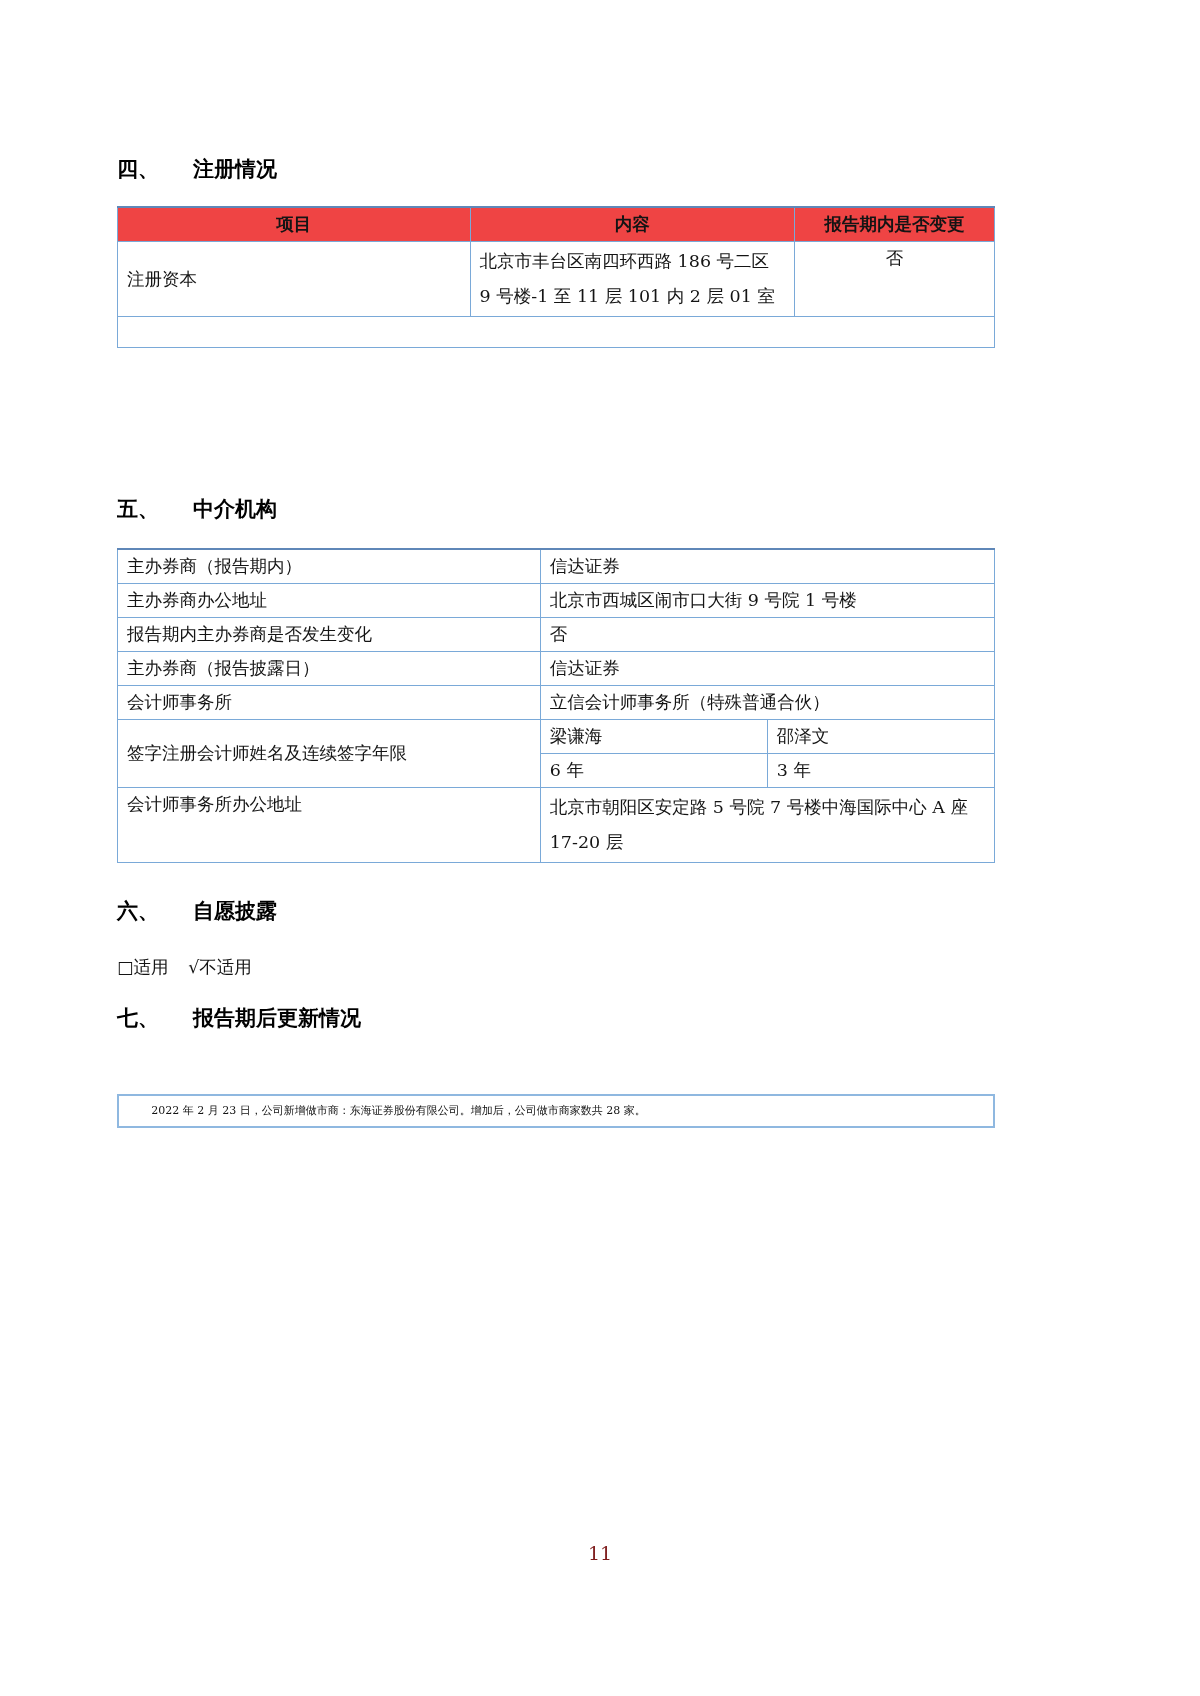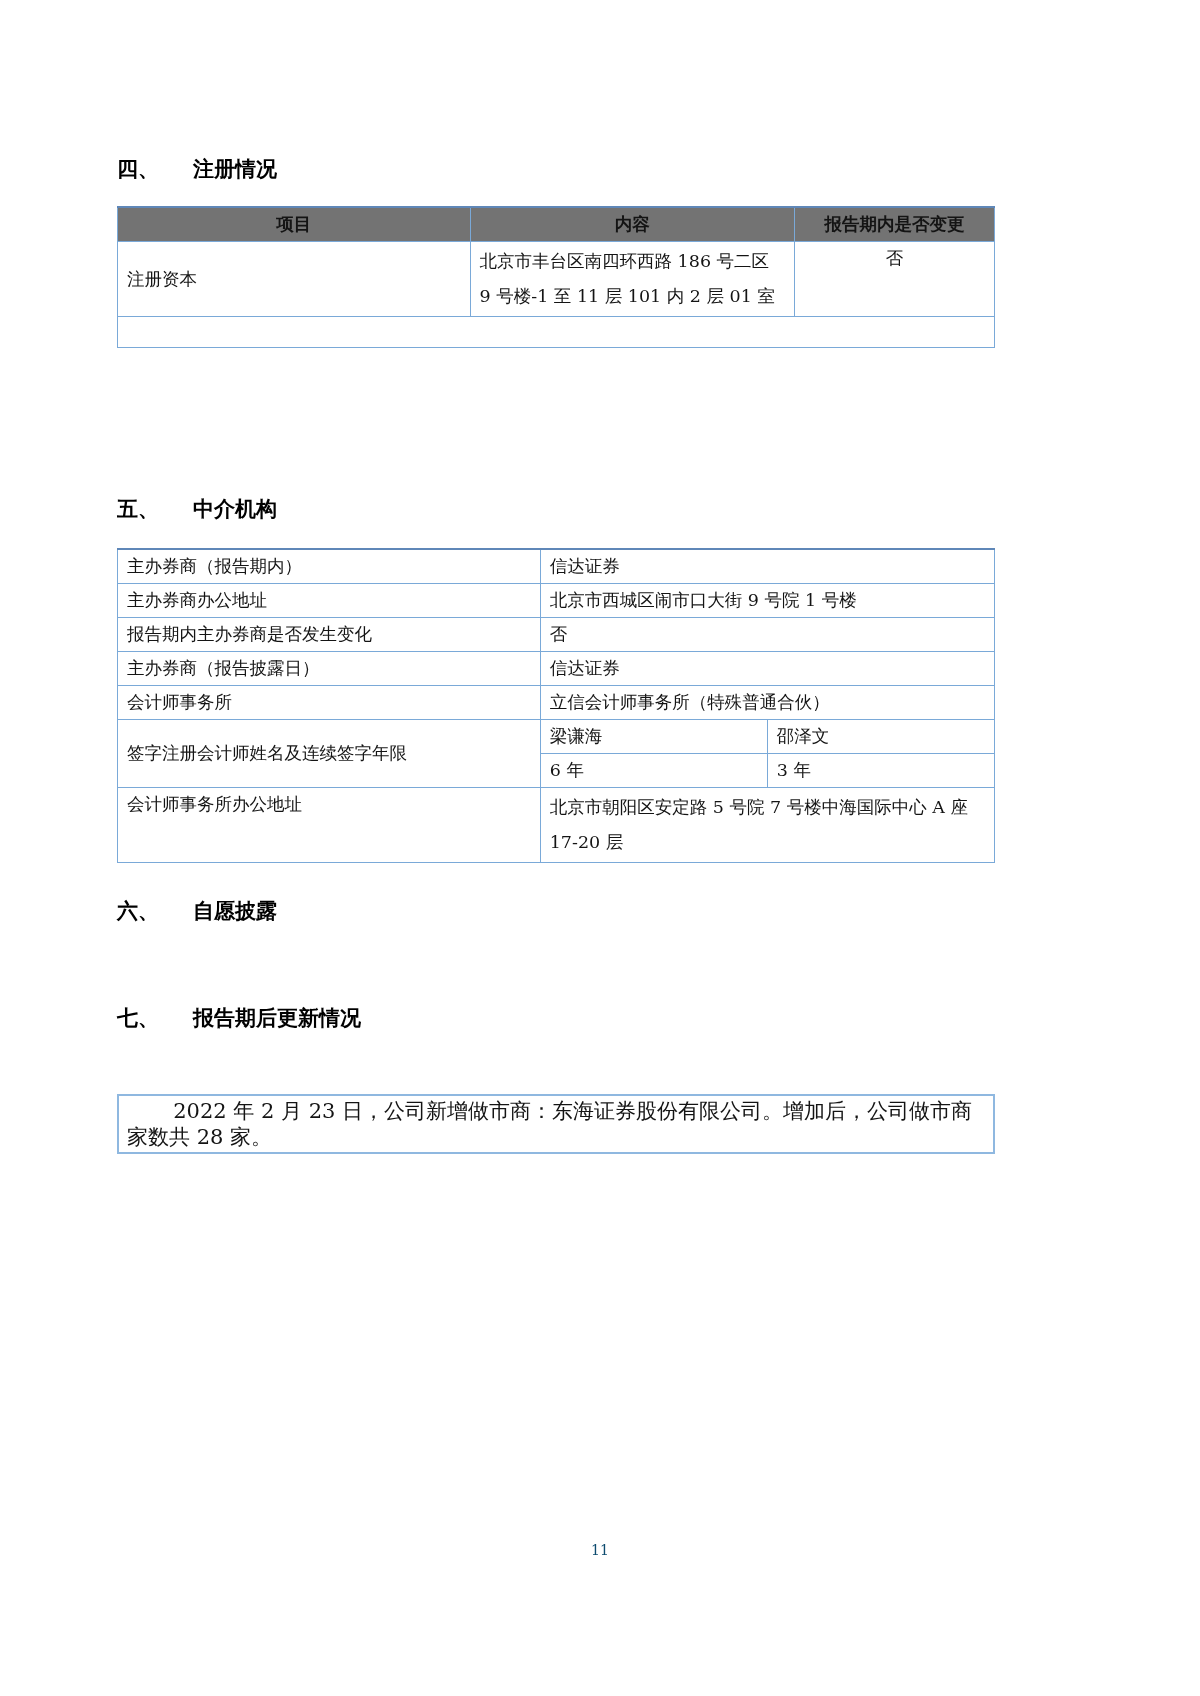--- a/index.html
+++ b/index.html
@@ -22,43 +22,43 @@
   
   table{width:100%;border-collapse:collapse;table-layout:fixed;}
   td,th{
     border:1px solid #7aa9d8;
     font-size:17.5px;line-height:33px;padding:0 9px;
     vertical-align:middle;font-weight:normal;color:#141414;
     overflow:hidden;
   }
   table.bordered{border-top:2px solid #5f87b8;}
   thead th{
-    background:#737373;text-align:center;font-weight:bold;
+    background:#ef4444;text-align:center;font-weight:bold;
   }
   .v-top{vertical-align:top;}
   .c{text-align:center;}
   .r{text-align:right;padding-right:24px;}
   .ml{line-height:35px;padding-top:2px;padding-bottom:2px;margin-left:16px;}
   .empty-row td{height:30px;}
 
   
   .options{font-size:17.5px;line-height:22px;}
   .options .opt{margin-right:14px;}
 
   
   .note-box{
     border:2px solid #8fb8e0;
-    font-size:21px;line-height:26px;
+    font-size:11px;line-height:26px;
     padding:2px 8px;text-indent:2.2em;
   }
 
   
   .page-number{
     position:absolute;left:0;right:0;top:1542px;
-    text-align:center;font-size:14px;color:#0c4a6e;
+    text-align:center;font-size:19px;color:#7f1d1d;
   }
 </style>
 </head>
 <body>
 
 <div class="doc">
 
   <div class="abs sec-heading" style="top:156px;">
     <span class="sec-marker">四、</span>
     <span>注册情况</span>
@@ -139,20 +139,24 @@
         </tr>
       </tbody>
     </table>
   </div>
 
   <div class="abs sec-heading" style="top:898px;">
     <span class="sec-marker">六、</span>
     <span>自愿披露</span>
   </div>
 
+  <div class="abs options" style="top:956px;">
+    <span class="opt">□适用</span>
+    <span class="opt">√不适用</span>
+  </div>
 
   <div class="abs sec-heading" style="top:1005px;">
     <span class="sec-marker">七、</span>
     <span>报告期后更新情况</span>
   </div>
 
 
   <div class="abs note-box" style="top:1094px;">
     <span>2022 年 2 月 23 日，公司新增做市商：东海证券股份有限公司。增加后，公司做市商家数共 28 家。</span>
   </div>

